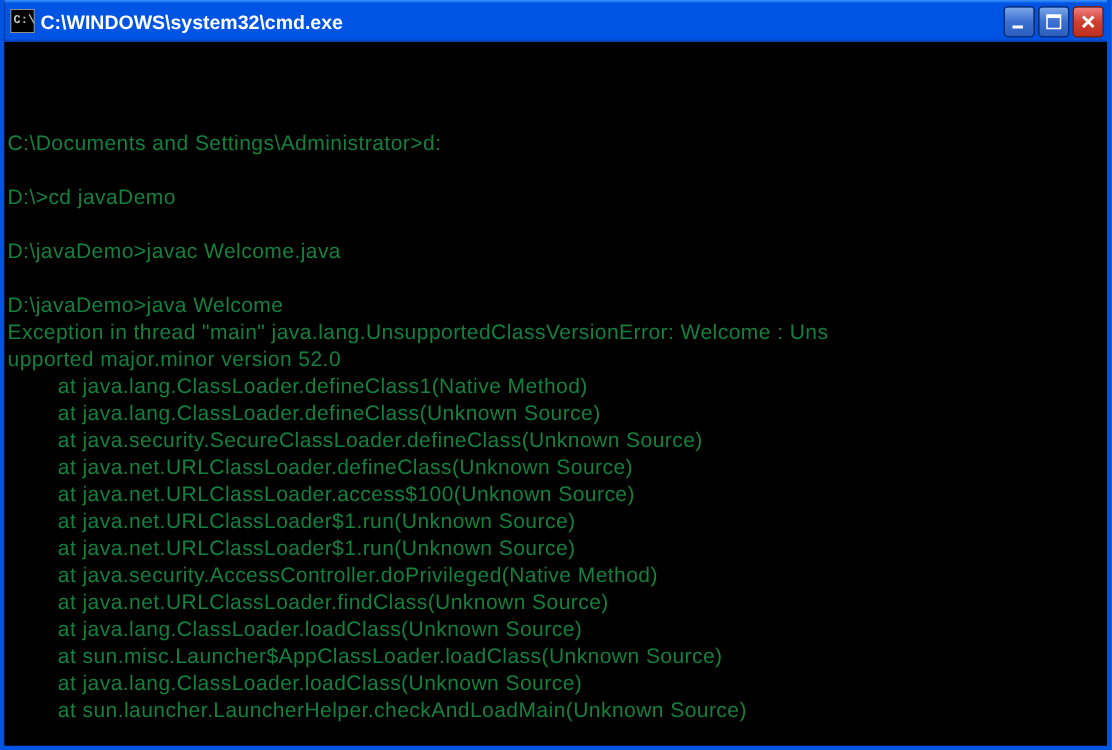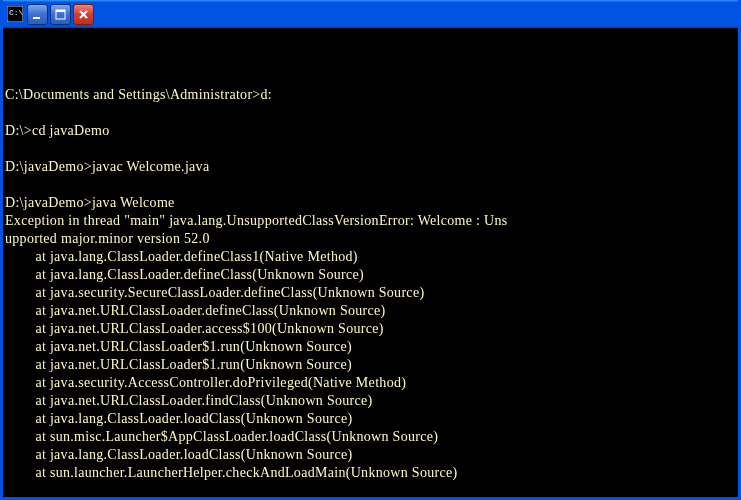--- a/index.html
+++ b/index.html
@@ -46,22 +46,22 @@
     cursor: default;
   }
   .winbtn.close {
     background: linear-gradient(to bottom, #f08080 0%, #d04030 50%, #c03020 100%);
     border-color: #7a1f0a;
   }
   .winbtn svg { display: block; }
   .terminal {
     flex: 1;
     background: #000;
-    color: #fef9c3;
-    font-family: Liberation Serif, serif;
+    color: #15803d;
+    font-family: Liberation Sans, sans-serif;
     font-size: 14px;
     line-height: 18px;
     padding: 4px 2px 2px 2px;
     white-space: pre;
     overflow: hidden;
     letter-spacing: 0.3px;
   }
   .terminal .line { white-space: pre; }
 </style>
 </head>
@@ -69,20 +69,21 @@
 
 <div class="window">
   <div class="titlebar">
     <span class="appicon">
       <svg width="16" height="16" viewBox="0 0 16 16">
         <rect x="0" y="0" width="16" height="16" fill="#000"></rect>
         <rect x="0" y="0" width="16" height="16" fill="none" stroke="#c0c0c0" stroke-width="1"></rect>
         <text x="2" y="9" font-family="Courier New" font-size="8" fill="#c0c0c0" font-weight="bold">C:\</text>
       </svg>
     </span>
+    <span class="title">C:\WINDOWS\system32\cmd.exe</span>
     <div class="winbtns">
       <div class="winbtn">
         <svg width="11" height="11" viewBox="0 0 11 11">
             <rect x="1" y="8" width="7" height="2" fill="#fff"></rect>
           </svg>
       </div>
       <div class="winbtn">
         <svg width="11" height="11" viewBox="0 0 11 11">
             <rect x="1" y="1" width="9" height="9" fill="none" stroke="#fff" stroke-width="1"></rect>
             <rect x="1" y="1" width="9" height="2" fill="#fff"></rect>

